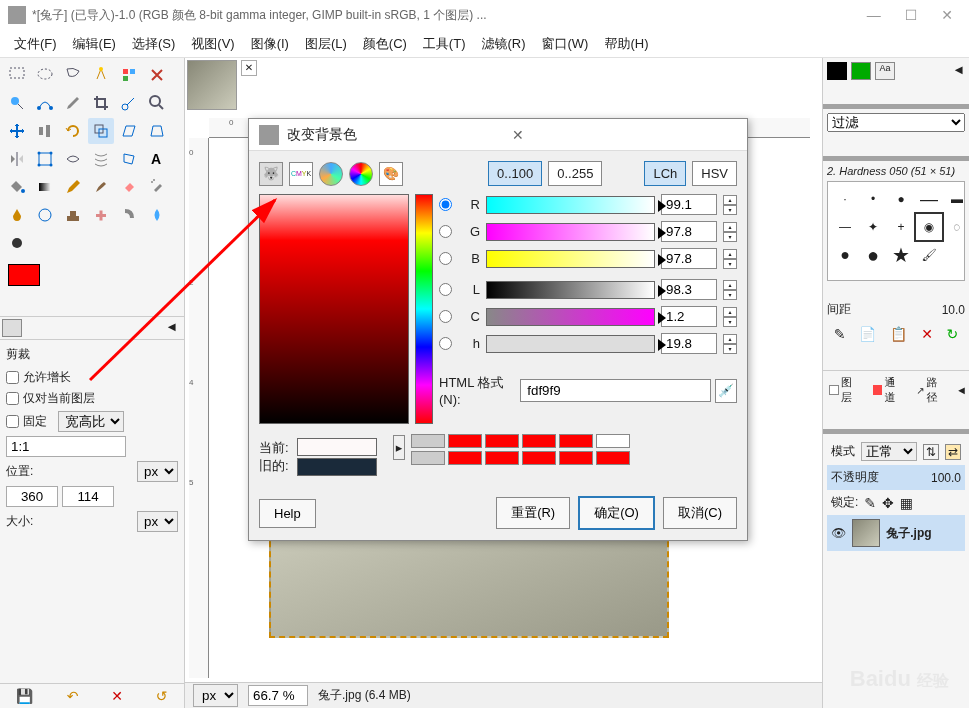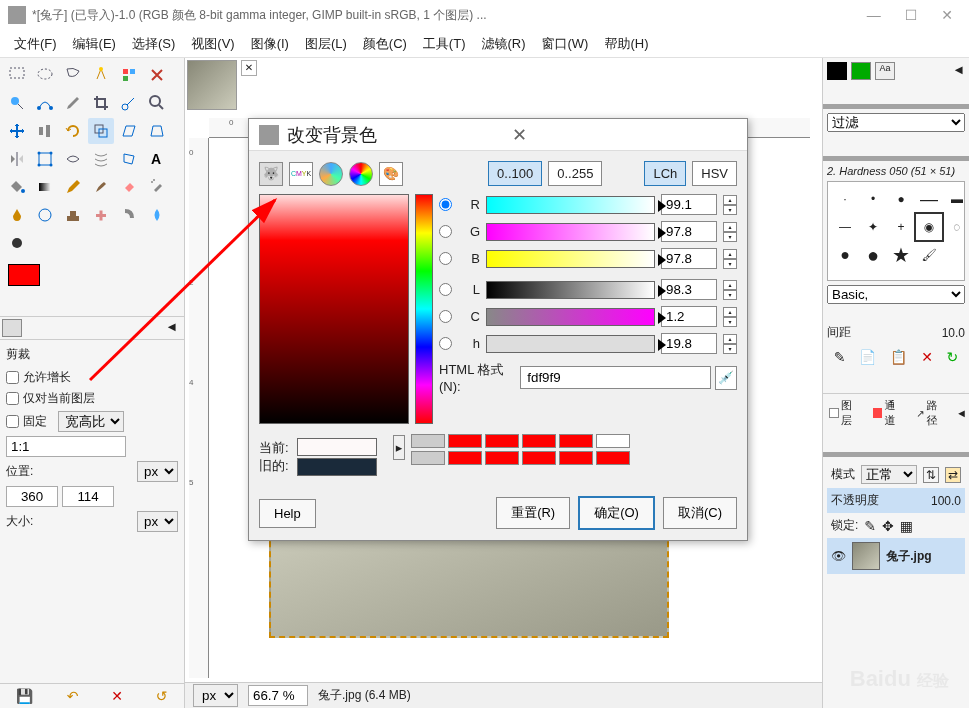--- a/index.html
+++ b/index.html
@@ -65,40 +65,40 @@
 .layer-row select { flex: 1; border: 1px solid #aaa; }
 .layer-entry { display: flex; align-items: center; gap: 6px; padding: 4px; background: #c9dff5; }
 .layer-thumb { width: 28px; height: 28px; background: linear-gradient(135deg,#887,#ccb); border: 1px solid #666; }
 .icon-row { display: flex; gap: 8px; padding: 4px; justify-content: space-around; }
 .icon-btn { cursor: pointer; font-size: 14px; }
 
 
 .dialog { position: absolute; top: 118px; left: 248px; width: 500px; background: #f0f0f0; border: 1px solid #888; box-shadow: 2px 2px 8px rgba(0,0,0,.3); z-index: 100; }
 .dialog-title { height: 32px; display: flex; align-items: center; padding: 0 10px; background: #fff; border-bottom: 1px solid #ddd; }
 .dialog-title .dicon { width: 20px; height: 20px; background: #999; margin-right: 8px; }
-.dialog-title span { flex: 1; font-size: 18px; }
+.dialog-title span { flex: 1; font-size: 14px; }
 .dialog-close { cursor: pointer; font-size: 16px; color: #666; }
 .dialog-body { padding: 10px; }
 .picker-row { display: flex; gap: 6px; margin-bottom: 8px; align-items: center; }
 .picker-btn { width: 24px; height: 24px; border: 1px solid #888; background: #fff; cursor: pointer; display: flex; align-items: center; justify-content: center; }
 .range-btn { padding: 4px 8px; border: 1px solid #888; background: #fff; cursor: pointer; font-size: 13px; }
 .range-btn.active { background: #cfe4f7; border-color: #2a7ab9; }
 .color-area { display: flex; gap: 6px; }
 .color-field { width: 150px; height: 230px; background: linear-gradient(to bottom, #fdd, #f00 20%, #000); border: 1px solid #666; position: relative; }
 .hue-strip { width: 18px; height: 230px; background: linear-gradient(to bottom, #f00, #ff0, #0f0, #0ff, #00f, #f0f, #f00); border: 1px solid #666; }
 .sliders { flex: 1; }
 .slider-row { display: flex; align-items: center; gap: 6px; margin-bottom: 6px; font-size: 13px; }
 .slider-row label { width: 22px; text-align: right; }
 .slider-row input[type=radio] { margin: 0; }
 .slider-bar { flex: 1; height: 18px; border: 1px solid #666; position: relative; }
 .slider-bar::after { content: ''; position: absolute; right: -12px; top: 3px; border-left: 8px solid #000; border-top: 6px solid transparent; border-bottom: 6px solid transparent; }
 .slider-val { width: 56px; border: 1px solid #888; padding: 2px 4px; text-align: left; }
 .spinner { width: 14px; display: flex; flex-direction: column; }
 .spinner span { height: 10px; border: 1px solid #888; font-size: 6px; text-align: center; background: #fff; cursor: pointer; }
-.html-row { display: flex; align-items: center; gap: 4px; margin-top: 7px; }
+.html-row { display: flex; align-items: center; gap: 4px; margin-top: 20px; }
 .html-row input { flex: 1; border: 1px solid #888; padding: 3px 6px; }
 .current-old { display: flex; gap: 8px; margin-top: 8px; align-items: center; }
 .co-labels { font-size: 13px; }
 .co-swatch { width: 80px; height: 18px; border: 1px solid #666; }
 .swatch-grid { display: flex; flex-direction: column; gap: 3px; margin-top: 4px; }
 .swatch-row { display: flex; gap: 3px; }
 .mini-swatch { width: 34px; height: 14px; border: 1px solid #888; }
 .dialog-buttons { display: flex; gap: 8px; padding: 10px; justify-content: flex-end; align-items: center; }
 .dialog-buttons .help { margin-right: auto; }
 .dlg-btn { padding: 6px 14px; border: 1px solid #888; background: #f8f8f8; cursor: pointer; font-size: 13px; }
@@ -457,21 +457,20 @@
             <div class="brush-cell">+</div>
           <div class="brush-cell" style="outline:2px solid #333;">◉</div>
             <div class="brush-cell">◌</div>
             <div class="brush-cell"></div>
           <div class="brush-cell" style="font-size:16px;">●</div>
             <div class="brush-cell" style="font-size:20px;">●</div>
           <div class="brush-cell" style="font-size:20px;">★</div>
             <div class="brush-cell">🖌</div>
         </div>
       </div>
-      <select style="width:100%;"><option>Basic,</option></select>
       <div class="opt-row" style="margin-top:20px;">
         <span>间距</span>
         <span style="flex:1;"></span>
         <span>10.0</span>
       </div>
       <div class="icon-row">
         <span class="icon-btn">✎</span>
         <span class="icon-btn">📄</span>
         <span class="icon-btn">📋</span>
         <span class="icon-btn" style="color:#c00;">✕</span>

